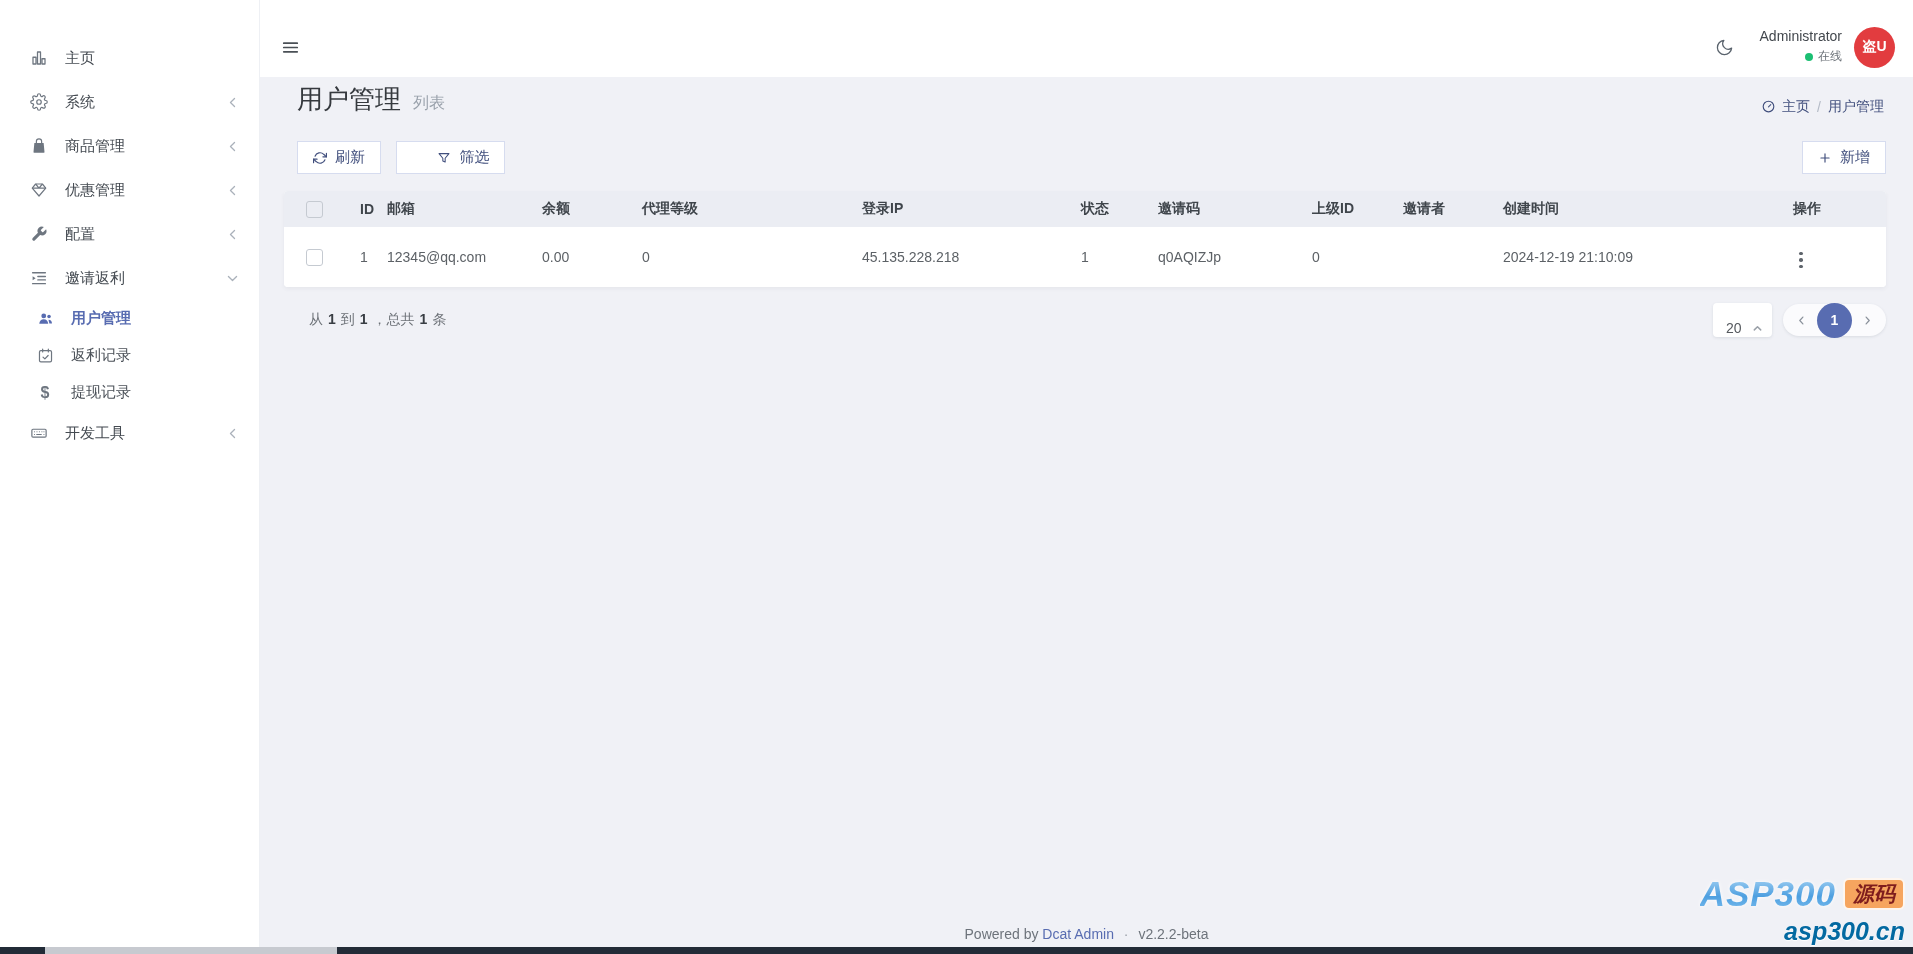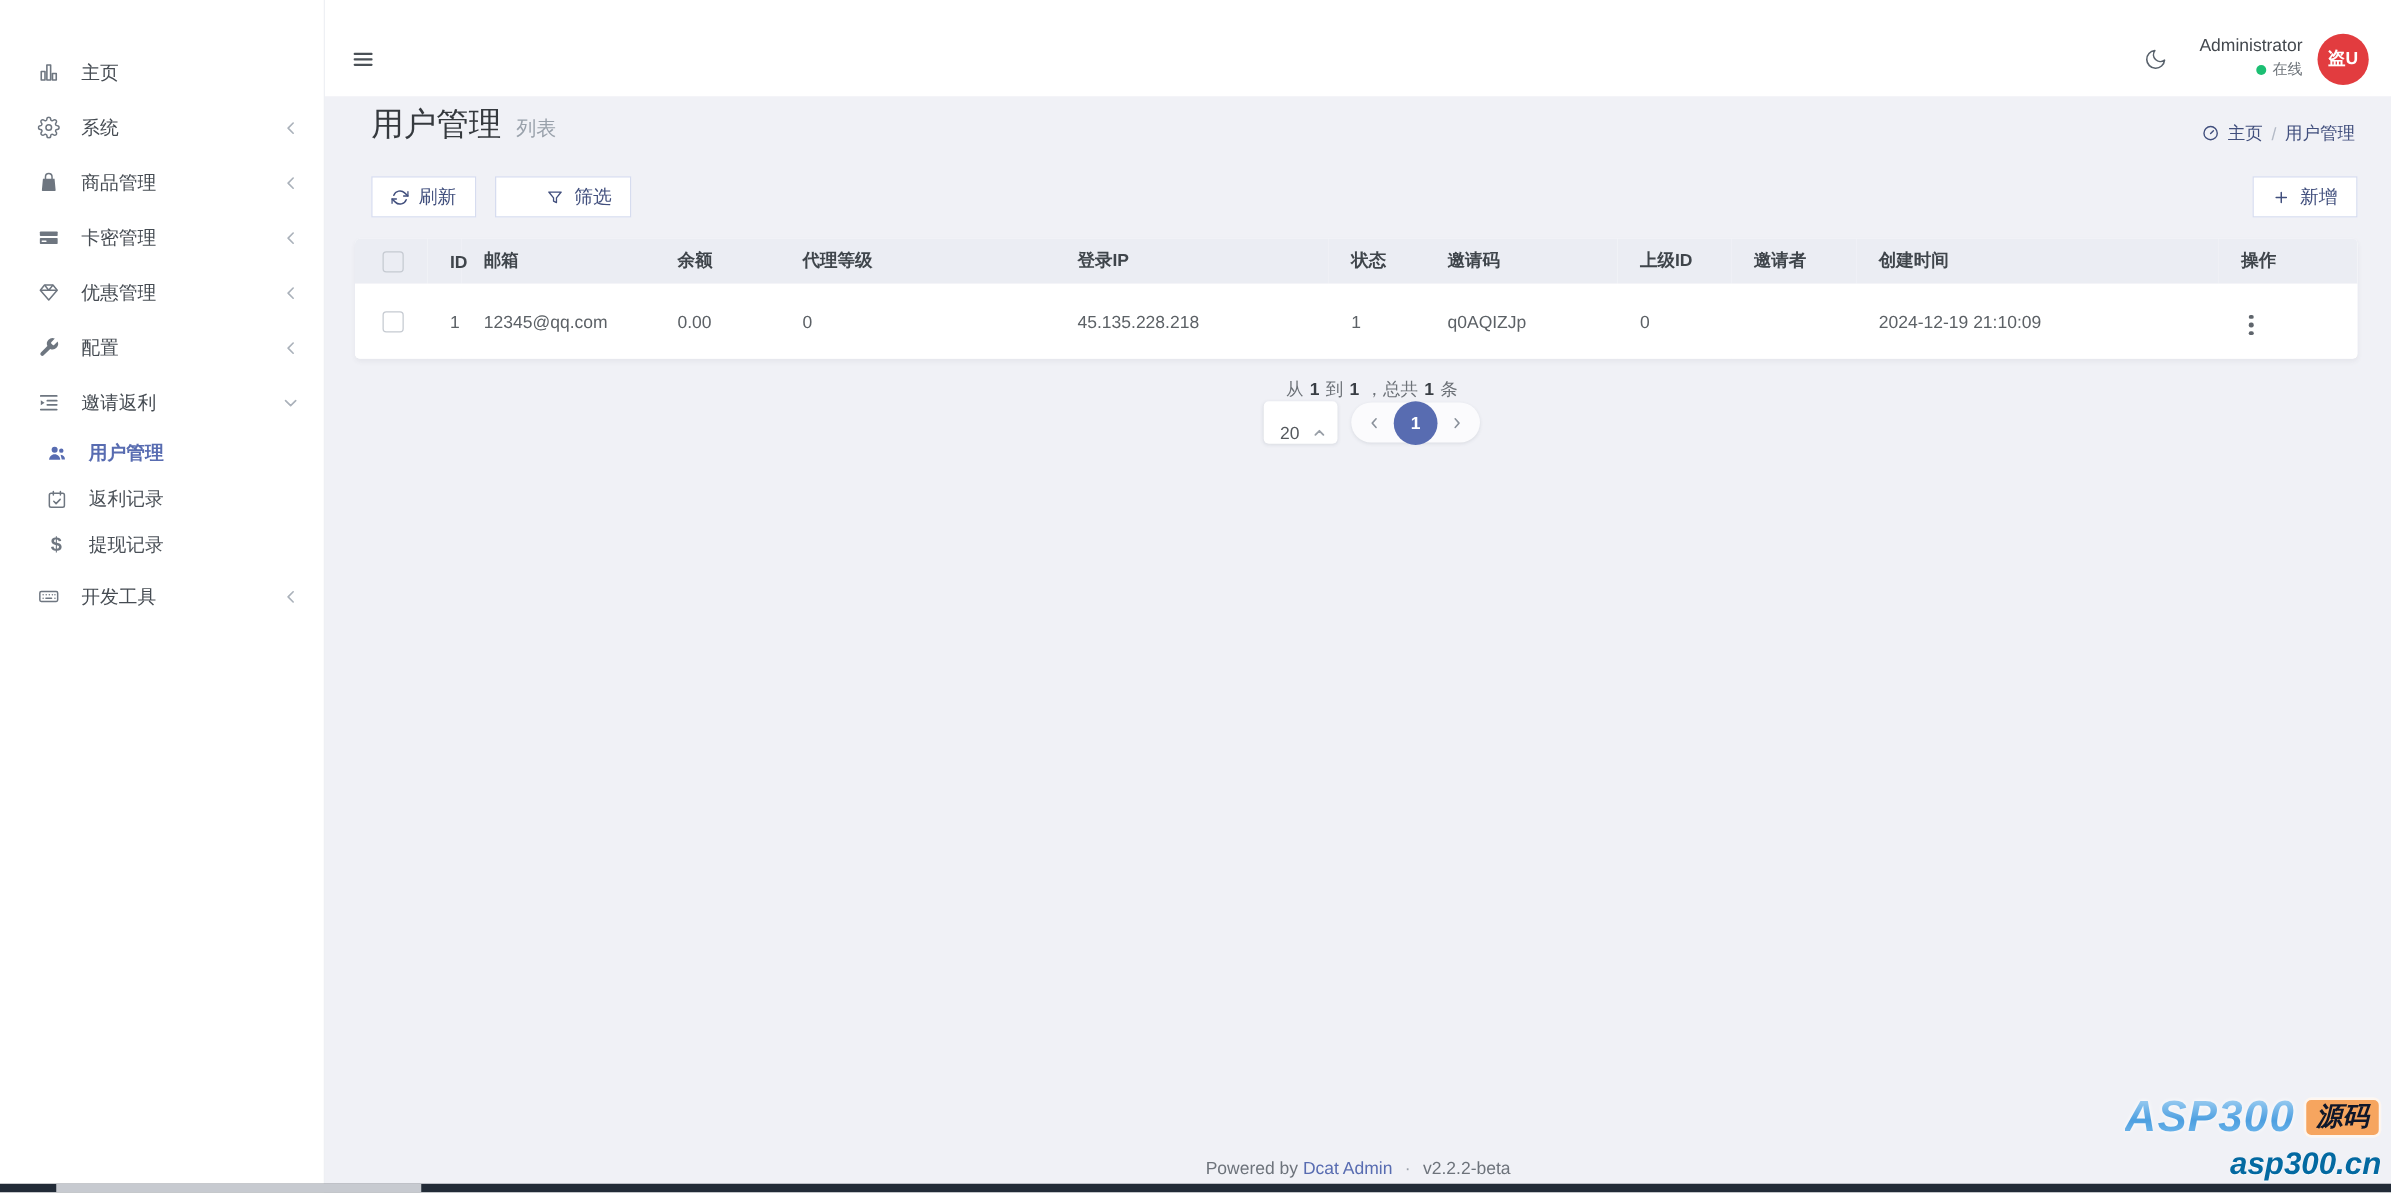--- a/index.html
+++ b/index.html
@@ -59,21 +59,21 @@
   tbody td{height:60px;font-size:14px;color:#5c6166;text-align:left;padding:0 0 0 18px;
     white-space:nowrap;background:#fff;}
   .cb{width:17px;height:17px;border:1px solid #c5cad1;border-radius:3px;background:transparent;
     display:inline-block;box-sizing:border-box;cursor:pointer;vertical-align:middle;}
   tbody .cb{background:#fff;}
   .th-cb,.td-cb{padding-left:22px;}
   .vdots{display:inline-flex;flex-direction:column;gap:3px;cursor:pointer;padding:4px 6px;}
   .vdots i{width:3.5px;height:3.5px;border-radius:50%;background:#5f656c;display:block;}
 
   
-  .pager-row{display:flex;align-items:center;justify-content:space-between;margin:16px 0 0 25px;flex-direction:column;}
+  .pager-row{display:flex;align-items:center;justify-content:space-between;margin:16px 0 0 25px;}
   .summary{font-size:14px;color:#6c7177;}
   .summary b{color:#393e44;margin:0 5px;font-weight:bold;}
   .pager-right{display:flex;align-items:center;gap:11px;}
   .per-page{background:#fff;border-radius:4px;height:34px;min-width:59px;display:flex;align-items:center;
     justify-content:space-between;padding:16px 9px 0 13px;box-shadow:0 1px 3px rgba(60,70,90,.12);
     font-size:14px;color:#55595e;cursor:pointer;box-sizing:border-box;}
   .per-page .caret{display:flex;color:#9aa0a8;margin-left:8px;}
   .pager{background:#fbfbfd;border-radius:17px;height:32px;display:flex;align-items:center;
     box-shadow:0 1px 3px rgba(60,70,90,.12);padding:0 4px;}
   .pg-arrow{color:#8a919b;display:flex;padding:0 9px;cursor:pointer;}
@@ -83,21 +83,21 @@
   
   .page-footer{position:absolute;left:0;right:0;bottom:12px;text-align:center;font-size:14px;color:#6d737b;}
   .page-footer a{color:#586cb1;text-decoration:none;cursor:pointer;}
   .page-footer .fdot{margin:0 6px;color:#9aa0a8;}
   .watermark{position:absolute;right:8px;bottom:10px;text-align:right;line-height:1.05;}
   .wm-top{display:flex;align-items:center;justify-content:flex-end;gap:7px;}
   .wm-brand{font-size:35px;font-weight:bold;font-style:italic;letter-spacing:1px;
     background:linear-gradient(180deg,#a8d4f4 0%,#4d9fe0 55%,#7fc0ef 100%);
     -webkit-background-clip:text;background-clip:text;color:transparent;-webkit-text-fill-color:transparent;
     filter:drop-shadow(0 0 2px rgba(255,255,255,.95));}
-  .wm-badge{background:#f6a55f;color:#0f172a;font-size:21px;font-weight:bold;font-style:italic;
+  .wm-badge{background:#f6a55f;color:#7f1d1d;font-size:21px;font-weight:bold;font-style:italic;
     border-radius:6px;padding:3px 8px;border:2px solid rgba(255,255,255,.9);}
   .wm-domain{font-size:25px;font-weight:bold;font-style:italic;color:#0369a1;
     text-shadow:0 1px 1px #fff;margin-top:5px;}
 
   
   .bottom-strip{position:absolute;left:0;right:0;bottom:0;height:7px;background:#222b37;z-index:5;}
   .bottom-strip .thumb{position:absolute;left:45px;top:0;width:292px;height:7px;background:#c7cad0;}
 
   svg{display:block;}
 </style>
@@ -142,35 +142,20 @@
             </svg>
         </span>
         <span class="ml">商品管理</span>
         <span class="chev">
             <svg width="13" height="13" viewBox="0 0 16 16" fill="none" stroke="currentColor" stroke-width="1.6" stroke-linecap="round" stroke-linejoin="round">
               <polyline points="10.5 3 5.5 8 10.5 13"></polyline>
             </svg>
           </span>
       </li>
 
-      <li class="menu-item">
-        <span class="mi">
-          <svg width="18" height="18" viewBox="0 0 24 24">
-              <rect x="2.5" y="5.5" width="19" height="5" rx="0.8" fill="currentColor"></rect>
-              <rect x="2.5" y="12.5" width="19" height="6.5" rx="0.8" fill="currentColor"></rect>
-              <path d="M5 16h4" stroke="#fff" stroke-width="1.4" stroke-linecap="round"></path>
-            </svg>
-        </span>
-        <span class="ml">卡密管理</span>
-        <span class="chev">
-            <svg width="13" height="13" viewBox="0 0 16 16" fill="none" stroke="currentColor" stroke-width="1.6" stroke-linecap="round" stroke-linejoin="round">
-              <polyline points="10.5 3 5.5 8 10.5 13"></polyline>
-            </svg>
-          </span>
-      </li>
 
       <li class="menu-item">
         <span class="mi">
           <svg width="18" height="18" viewBox="0 0 24 24" fill="none" stroke="currentColor" stroke-width="1.6" stroke-linejoin="round">
               <path d="M7.5 4h9L21 9.5 12 20 3 9.5z"></path>
               <path d="M3 9.5h18M7.5 4l4.5 5.5L16.5 4"></path>
             </svg>
         </span>
         <span class="ml">优惠管理</span>
         <span class="chev">

